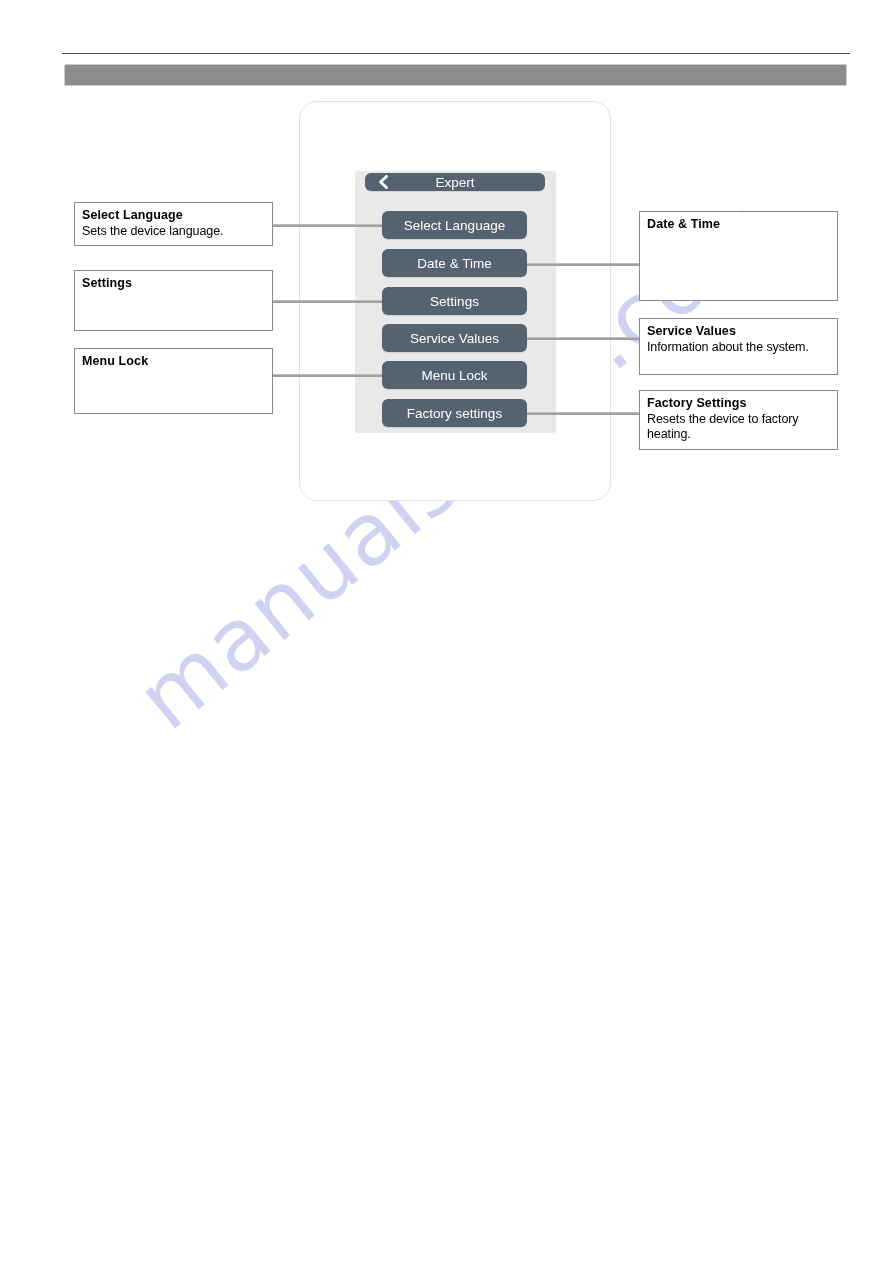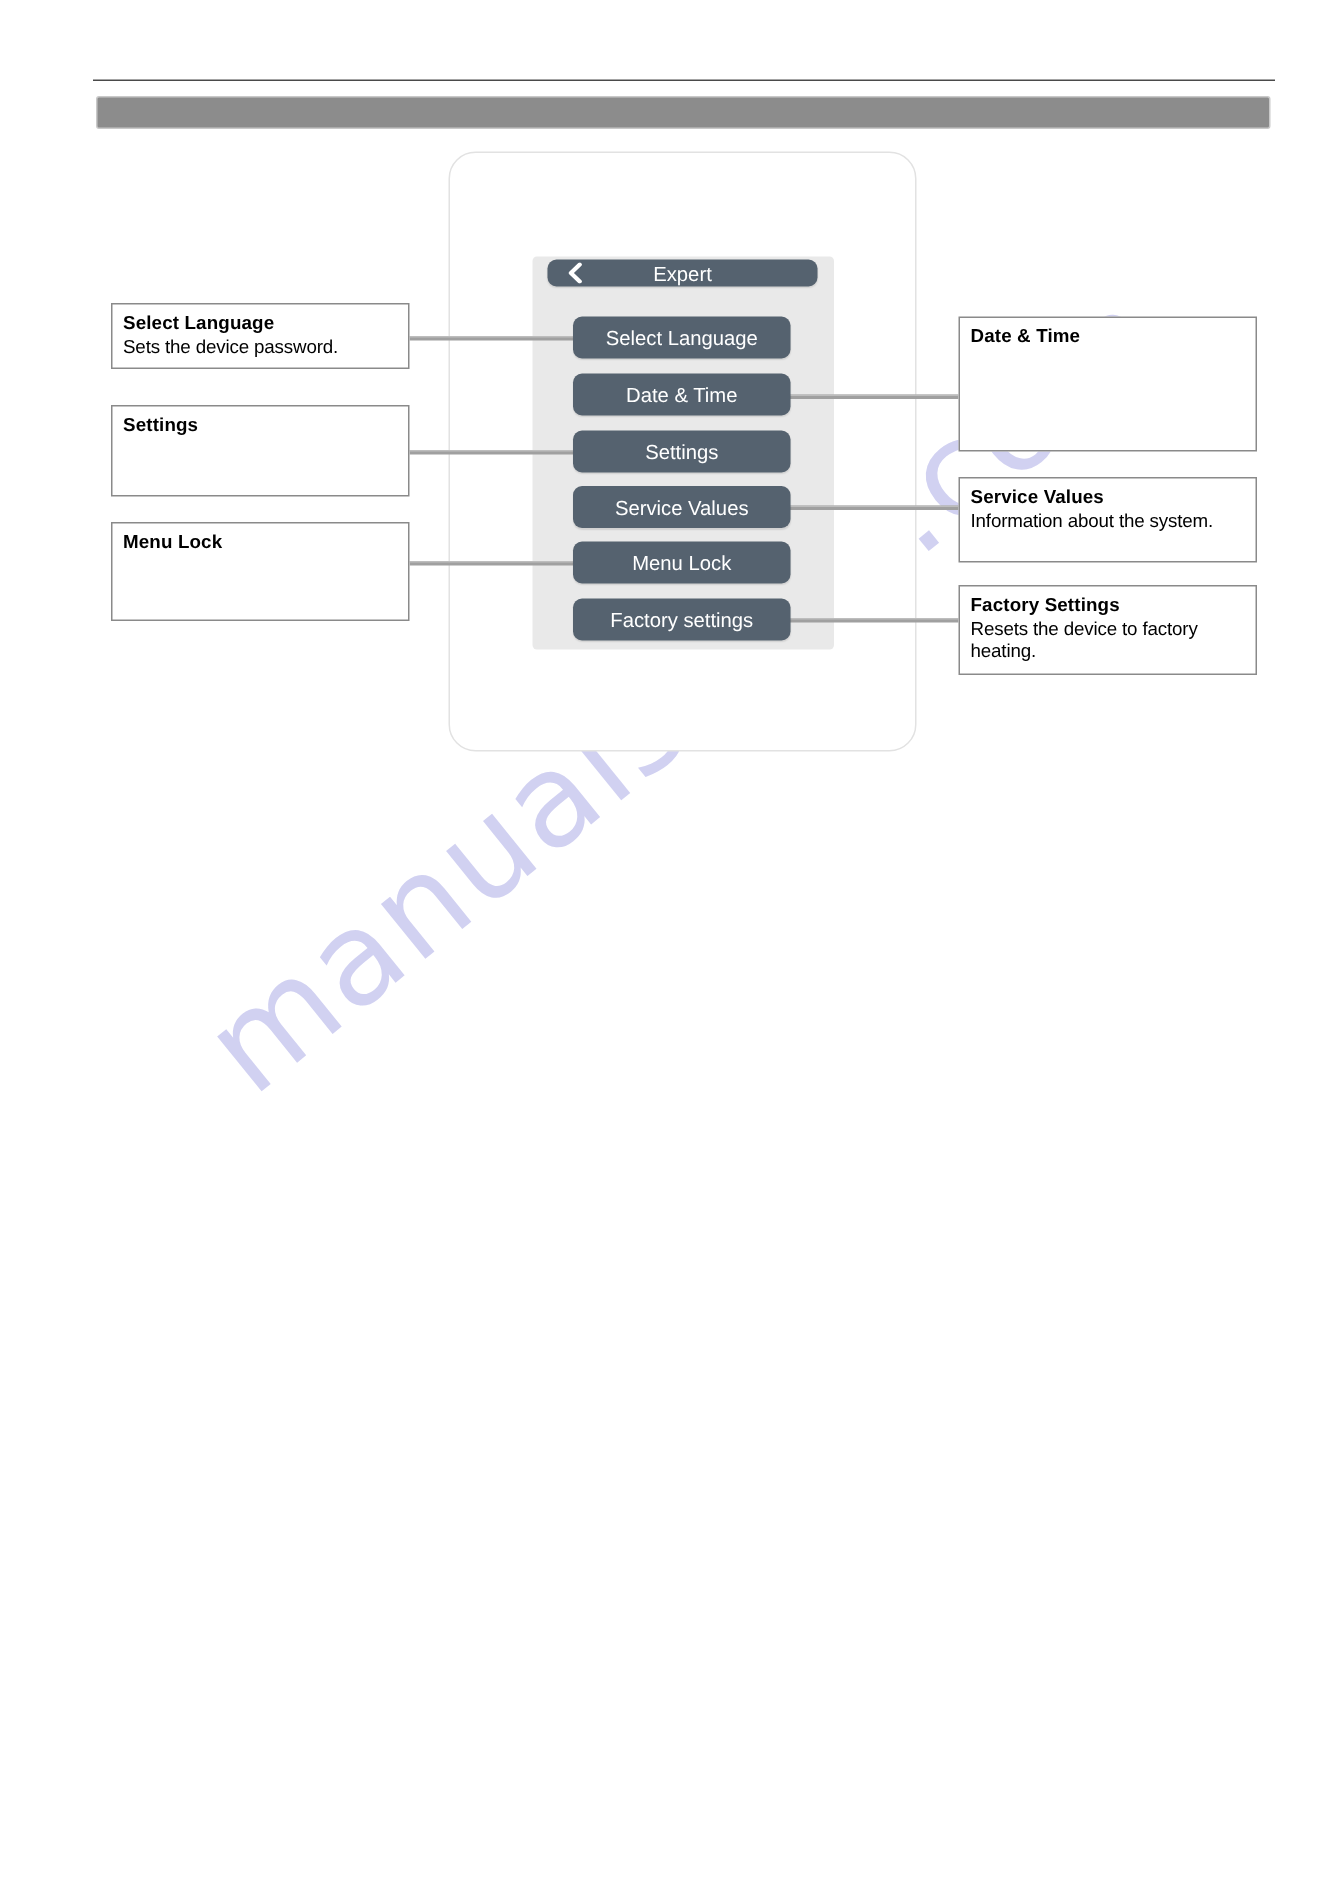--- a/index.html
+++ b/index.html
@@ -260,21 +260,21 @@
   <div class="head"></div>
   <div class="line"></div>
 </div>
 <div class="conn conn-r conn-r2">
   <div class="head"></div>
   <div class="line"></div>
 </div>
 
 <div class="callout cl-0">
   <span class="ttl">Select Language</span>
-  <span class="desc">Sets the device password.</span>
+  <span class="desc">Sets the device language.</span>
 </div>
 <div class="callout cl-1">
   <span class="ttl">Settings</span>
 </div>
 <div class="callout cl-2">
   <span class="ttl">Menu Lock</span>
 </div>
 
 <div class="callout cr-0">
   <span class="ttl">Date &amp; Time</span>

